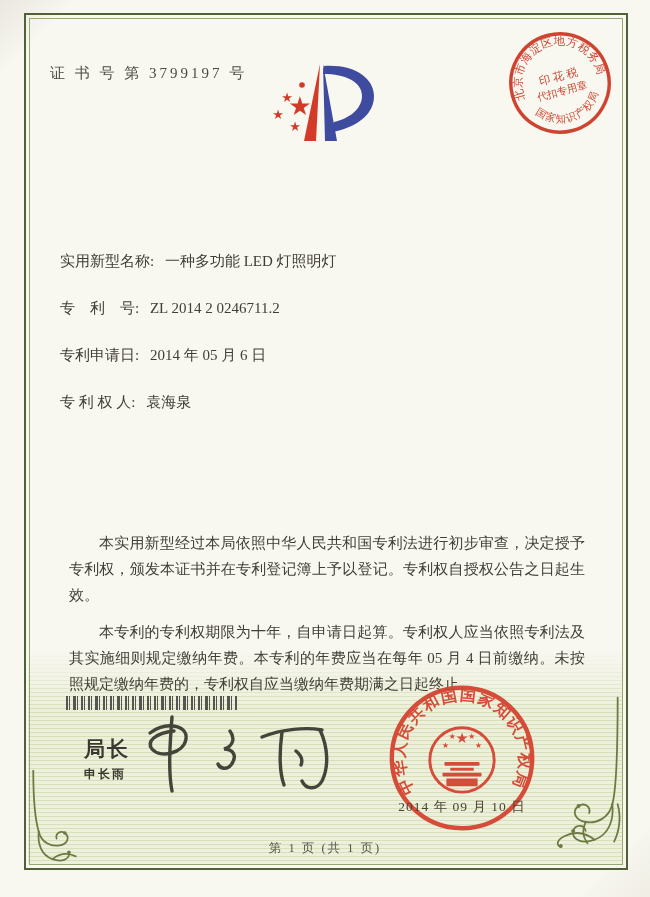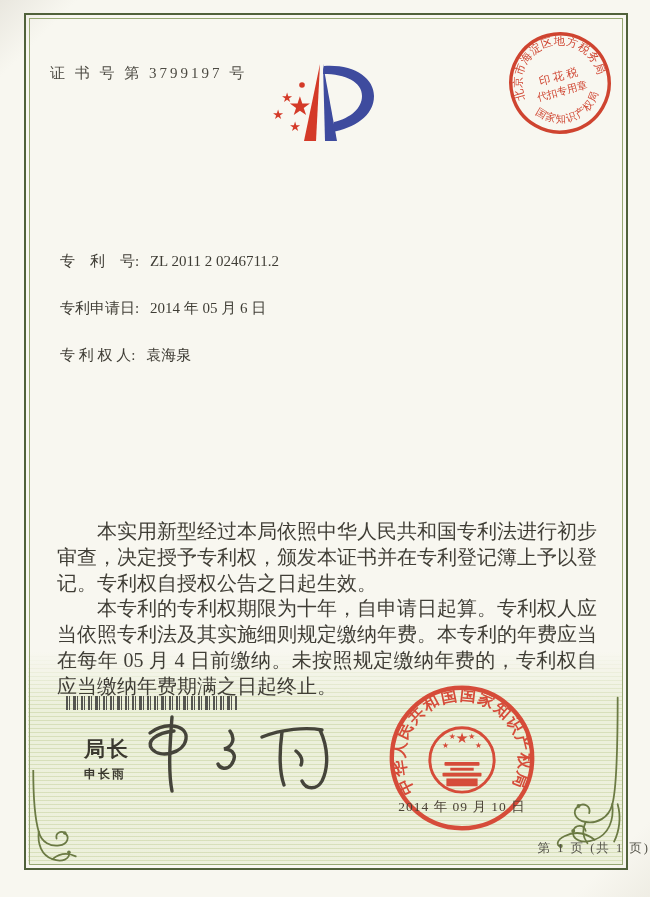--- a/index.html
+++ b/index.html
@@ -18,37 +18,37 @@
   .cert-number{position:absolute;left:50px;top:64px;font-size:15px;letter-spacing:3px;color:#4c4a42;text-align:right;}
   .title{position:absolute;left:0;top:160px;width:650px;text-align:center;
     font-size:34px;font-weight:bold;letter-spacing:7px;color:#262620;text-indent:7px;}
   .logo{position:absolute;left:252px;top:38px;}
   .stamp{position:absolute;left:500px;top:24px;transform:rotate(-15deg);}
   .fields{position:absolute;left:60px;top:252px;}
   .field-row{height:20px;margin-bottom:27px;font-size:15px;white-space:nowrap;}
   .field-label{color:#3f3d35;}
   .field-value{color:#3f3d35;margin-left:7px;}
   .paragraphs{position:absolute;left:57px;top:519px;width:540px;}
-  .paragraphs p{margin:0;font-size:20px;line-height:25.8px;text-indent:2em;
+  .paragraphs p{margin:12px;font-size:15px;line-height:25.8px;text-indent:2em;
     text-align:justify;color:#403e36;}
   .barcode{position:absolute;left:66px;top:696px;width:172px;height:14px;opacity:.85;
     background:repeating-linear-gradient(90deg,
       #3a3a38 0 2px,transparent 2px 3px,
       #3a3a38 3px 4px,transparent 4px 7px,
       #3a3a38 7px 10px,transparent 10px 11px,
       #3a3a38 11px 12px,transparent 12px 15px,
       #3a3a38 15px 17px,transparent 17px 18px,
       #3a3a38 18px 19px,transparent 19px 22px);}
   .sig-title{position:absolute;left:84px;top:735px;font-size:21px;font-weight:bold;color:#3b392f;letter-spacing:2px;}
   .sig-name{position:absolute;left:84px;top:766px;font-size:12px;font-weight:bold;color:#3b392f;letter-spacing:2px;}
   .sig-script{position:absolute;left:130px;top:703px;}
   .seal{position:absolute;left:384px;top:680px;opacity:.93;}
   .seal-date{position:absolute;left:384px;top:798px;width:156px;text-align:center;
     font-size:13.5px;color:#4b4336;letter-spacing:1px;z-index:5;}
-  .footer{position:absolute;left:0;top:840px;width:650px;text-align:right;
+  .footer{position:absolute;left:0;top:840px;width:650px;text-align:center;
     font-size:12.5px;color:#55544a;letter-spacing:2px;}
   .flourish-right{position:absolute;left:543px;top:688px;}
   .flourish-left{position:absolute;left:29px;top:770px;transform:scaleX(-1);}
 </style>
 </head>
 <body>
 
 <div class="page">
 
   <div class="band">
@@ -112,22 +112,26 @@
     <text font-size="10.5" fill="#cf4430" letter-spacing="1" font-family="'Liberation Serif',serif">
       <textPath href="#stampBottom" startOffset="4">国家知识产权局</textPath>
     </text>
     <text x="60" y="57" font-size="11.5" fill="#cf4430" text-anchor="middle">印 花 税</text>
     <text x="60" y="72" font-size="10.5" fill="#cf4430" text-anchor="middle">代扣专用章</text>
   </svg>
 
 
   <div class="fields">
     <div class="field-row">
+      <span class="field-label">实用新型名称:</span>
+      <span class="field-value">一种多功能 LED 灯照明灯</span>
+    </div>
+    <div class="field-row">
       <span class="field-label">专　利　号:</span>
-      <span class="field-value">ZL 2011 2 0246711.2</span>
+      <span class="field-value">ZL 2014 2 0246711.2</span>
     </div>
     <div class="field-row">
       <span class="field-label">专利申请日:</span>
       <span class="field-value">2014 年 05 月 6 日</span>
     </div>
     <div class="field-row">
       <span class="field-label">专 利 权 人:</span>
       <span class="field-value">袁海泉</span>
     </div>
   </div>

